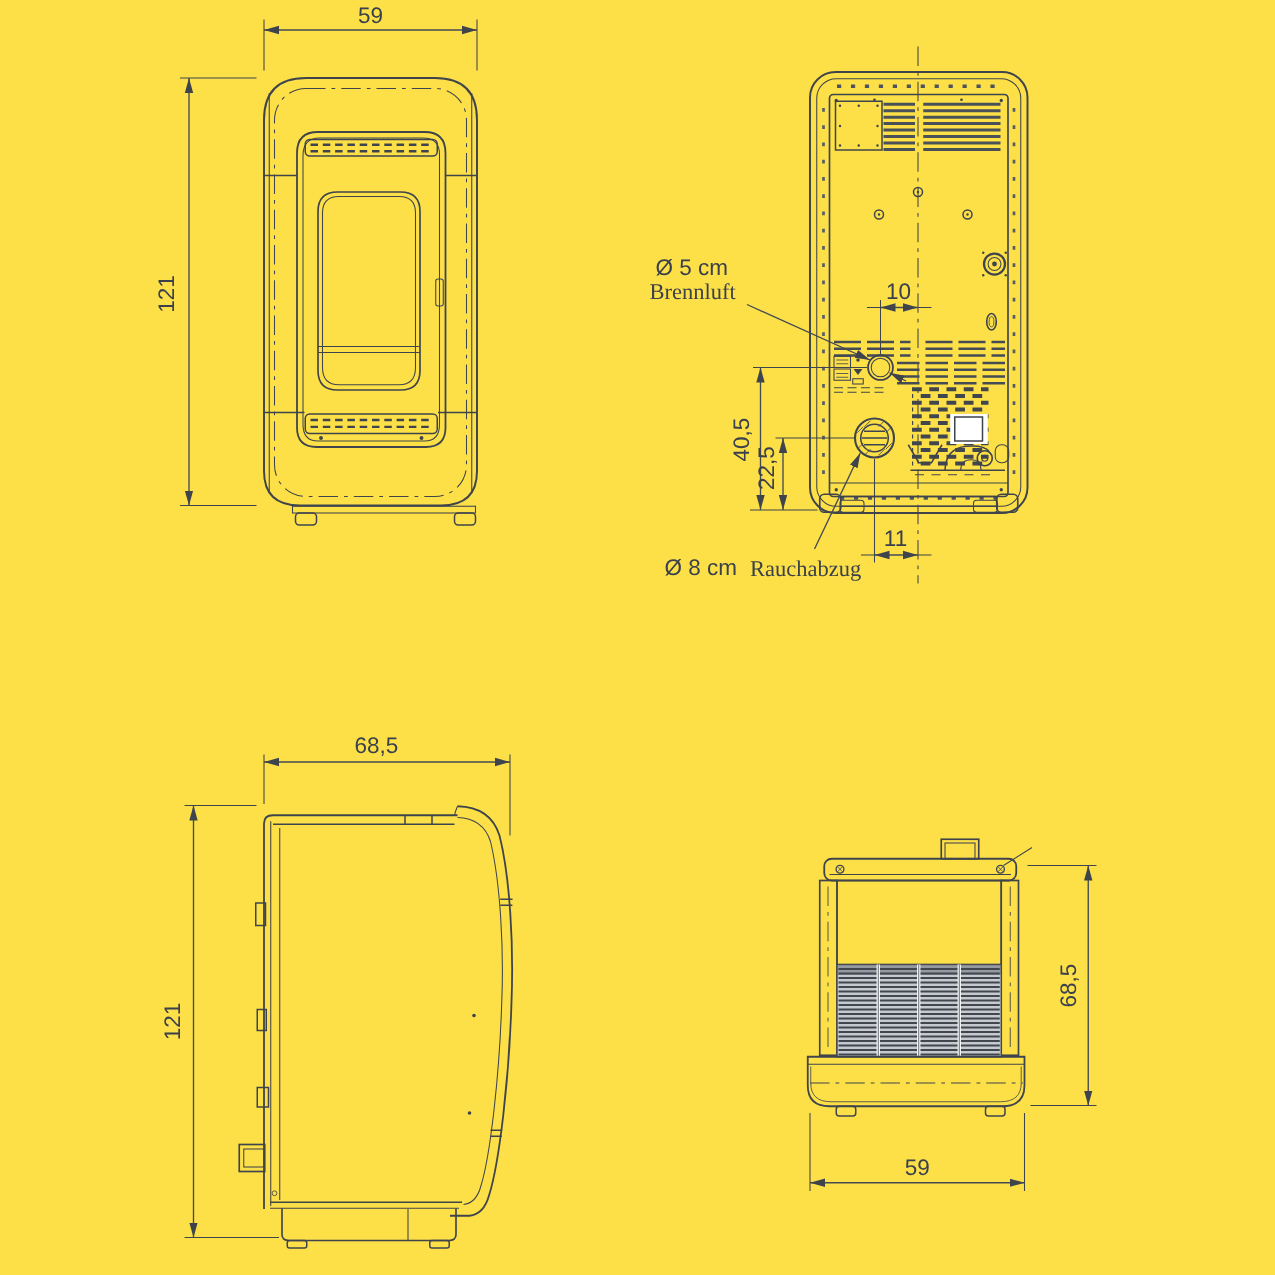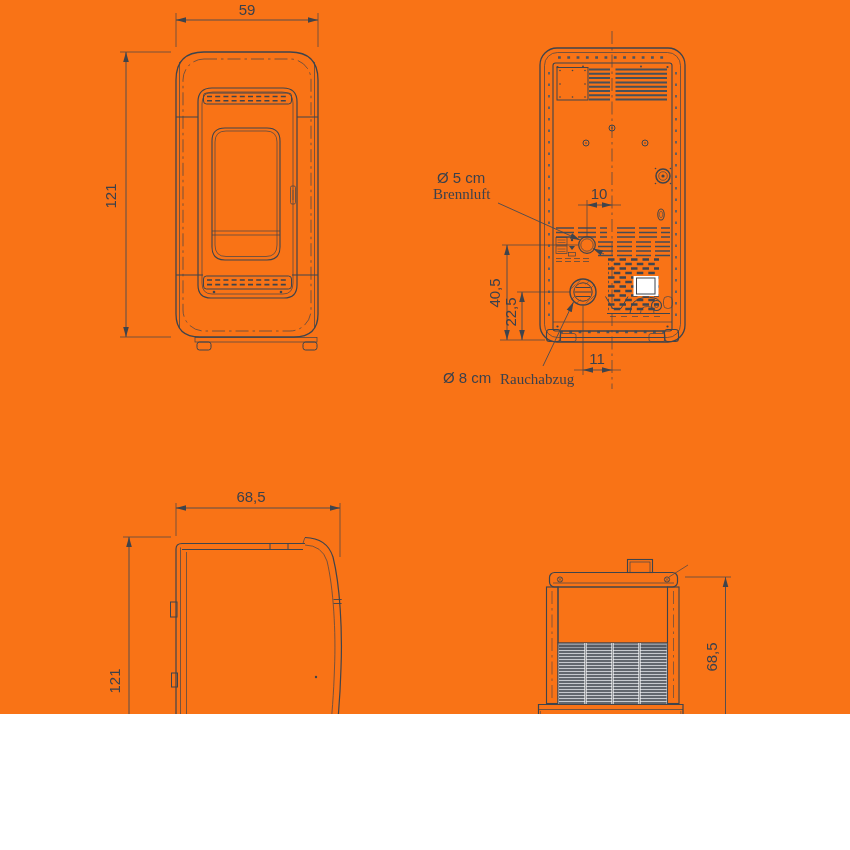--- a/index.html
+++ b/index.html
@@ -1,16 +1,16 @@
 <!DOCTYPE html>
 <html><head>
 <meta charset="utf-8">
 <style>
   html,body{margin:0;padding:0;background:#ffffff}
-  .sheet{position:relative;width:850px;height:714px;background:#f97316;overflow:hidden;
+  .sheet{position:relative;width:850px;height:850px;background:#fde047;overflow:hidden;
          font-family:"Liberation Sans",sans-serif}
   svg{display:block}
   .s{stroke:#3f444c;fill:none;stroke-width:1;stroke-linecap:butt}
   .w13{stroke-width:1.3}.w12{stroke-width:1.2}.w11{stroke-width:1.1}
   .thin{stroke-width:.7}
   .hair{stroke-width:.55}
   .dim{stroke:#444a54;stroke-width:.9;fill:none}
   .cl{stroke-dasharray:13 4 2.5 4}
   .dots{stroke-dasharray:2.8 6.5;stroke-width:2.3;stroke:#4d535d;fill:none}
   .sidedots{stroke-dasharray:2.5 9;stroke-width:1.8;stroke:#565c66;fill:none}

